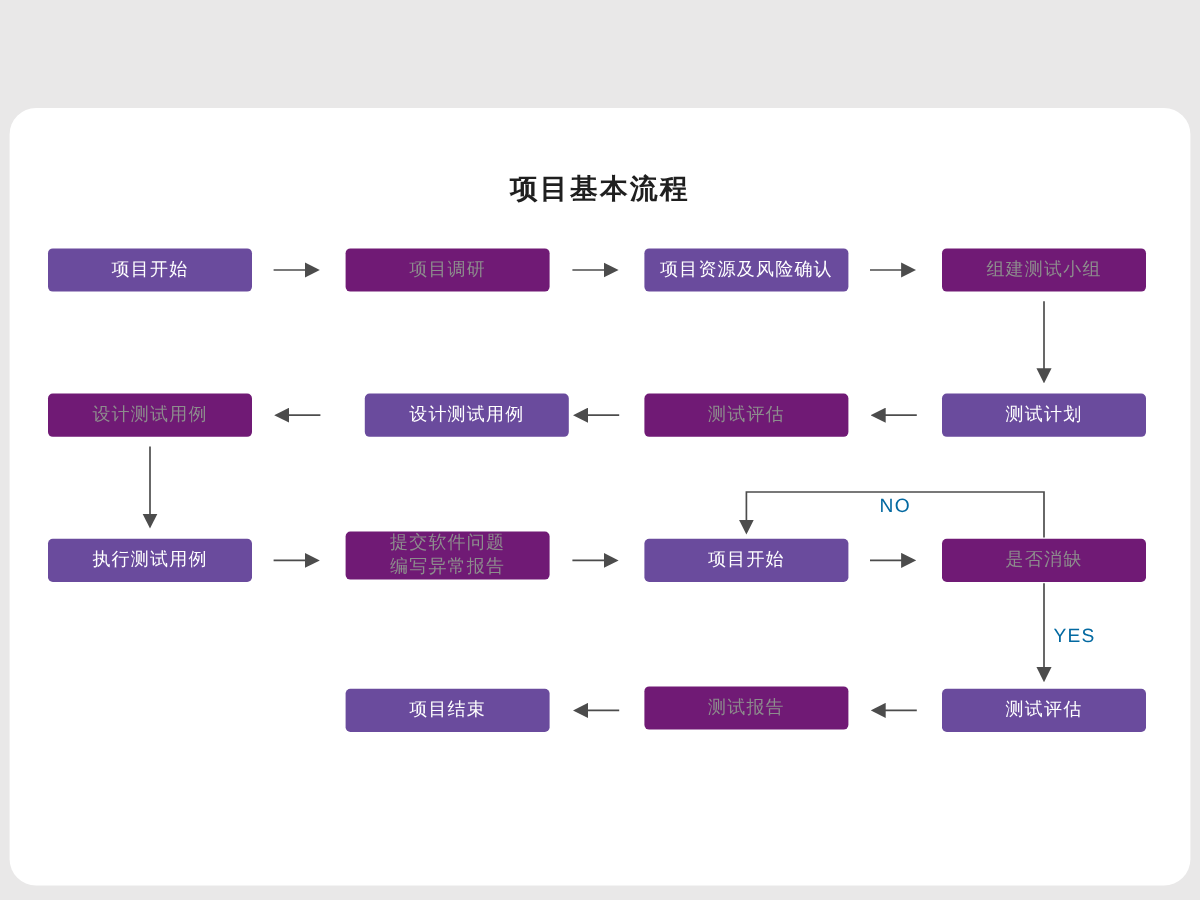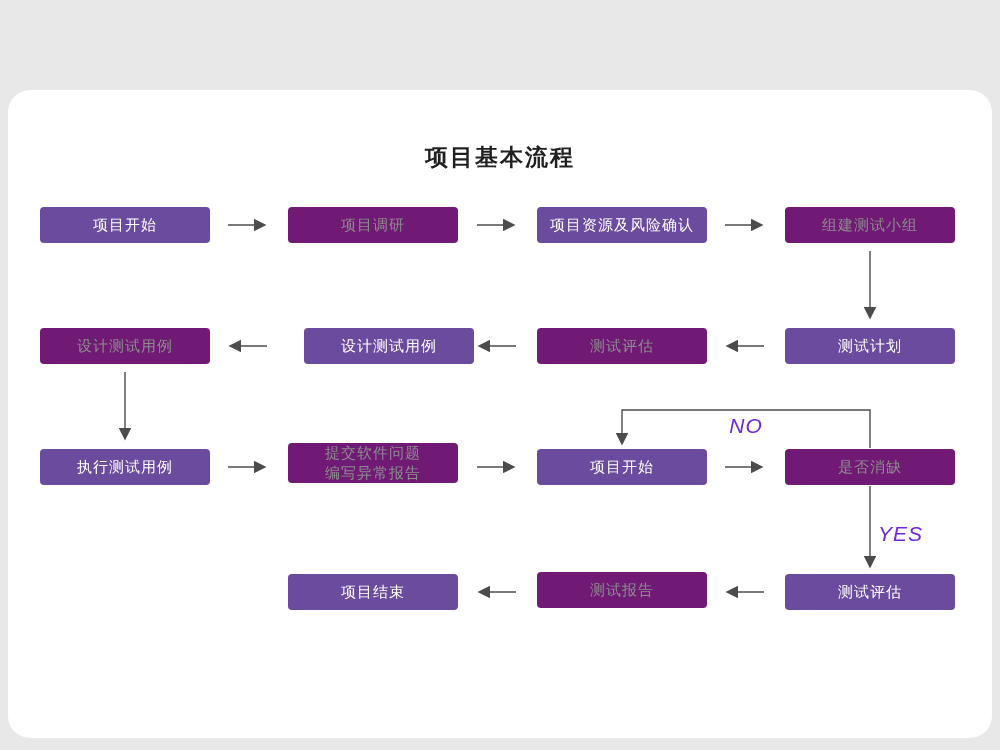--- a/index.html
+++ b/index.html
@@ -44,24 +44,23 @@
     font-size: 15px;
     letter-spacing: 1px;
     white-space: pre-line;
     line-height: 1.35;
   }
   .node.purple { background: #6a4b9d; color: #ffffff; }
   .node.gray   { background: #701a75; color: #8d8d8d; }
   .node.tall   { height: 40px; }
   .edge-label {
     position: absolute;
-    font-size: 21px;
-    color: #6d28d9;
+    font-size: 16px;
+    color: #0369a1;
     letter-spacing: 1px;
-    font-style: italic;
   }
   .no-label  { left: 726px; top: 414px; width: 40px; text-align: center; }
   .yes-label { left: 878px; top: 522px; }
 </style>
 </head>
 <body>
 
 <div class="card"></div>
 
 <h1 class="title">项目基本流程</h1>

